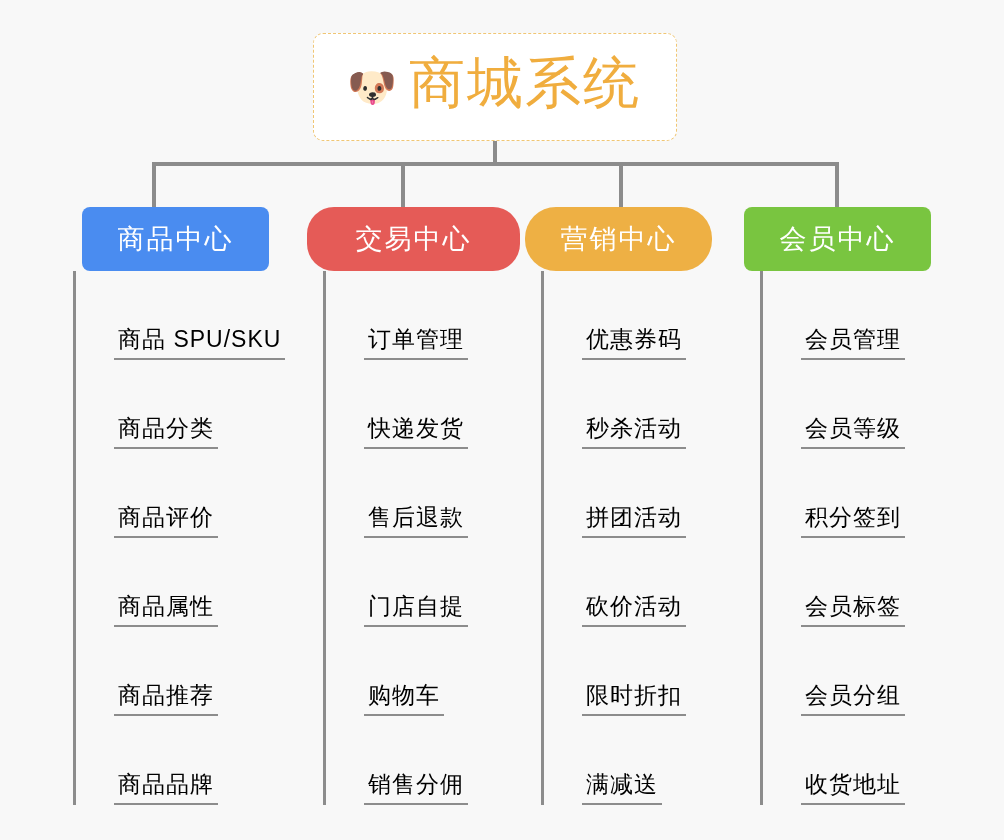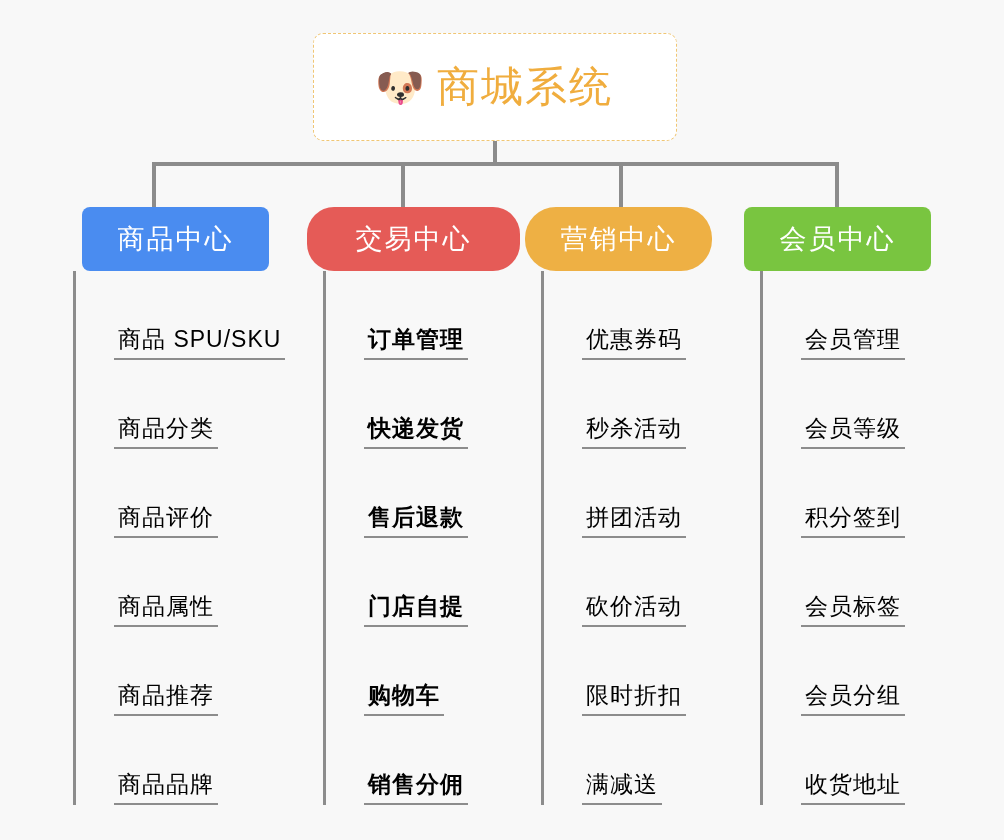--- a/index.html
+++ b/index.html
@@ -39,24 +39,25 @@
     font-size: 40px;
     line-height: 1;
     width: 46px;
     height: 46px;
     display: flex;
     align-items: center;
     justify-content: center;
   }
   .root-title {
     color: #f0ad3e;
-    font-size: 42px;
+    font-size: 56px;
     letter-spacing: 2px;
     line-height: 1;
     white-space: nowrap;
+    font-family: Liberation Mono, monospace;
   }
 
   
   .conn {
     position: absolute;
     background: #8c8c8c;
   }
   .conn-v-root {            
     left: 493px;
     top: 141px;
@@ -171,21 +172,21 @@
       <div class="leaf">
           <span class="leaf-label" style="border-bottom-color: rgb(140, 140, 140);">商品品牌</span>
         </div>
     </div>
   </div>
 
   <div class="column col-1">
     <div class="cat-box w1" style="background: rgb(229, 91, 87);">
       <span>交易中心</span>
     </div>
-    <div class="leaf-list" style="border-left-color: rgb(140, 140, 140); font-weight: bold;">
+    <div class="leaf-list" style="border-left-color: rgb(140, 140, 140);">
       <div class="leaf">
           <span class="leaf-label" style="border-bottom-color: rgb(140, 140, 140);">订单管理</span>
         </div>
       <div class="leaf">
           <span class="leaf-label" style="border-bottom-color: rgb(140, 140, 140);">快递发货</span>
         </div>
       <div class="leaf">
           <span class="leaf-label" style="border-bottom-color: rgb(140, 140, 140);">售后退款</span>
         </div>
       <div class="leaf">

